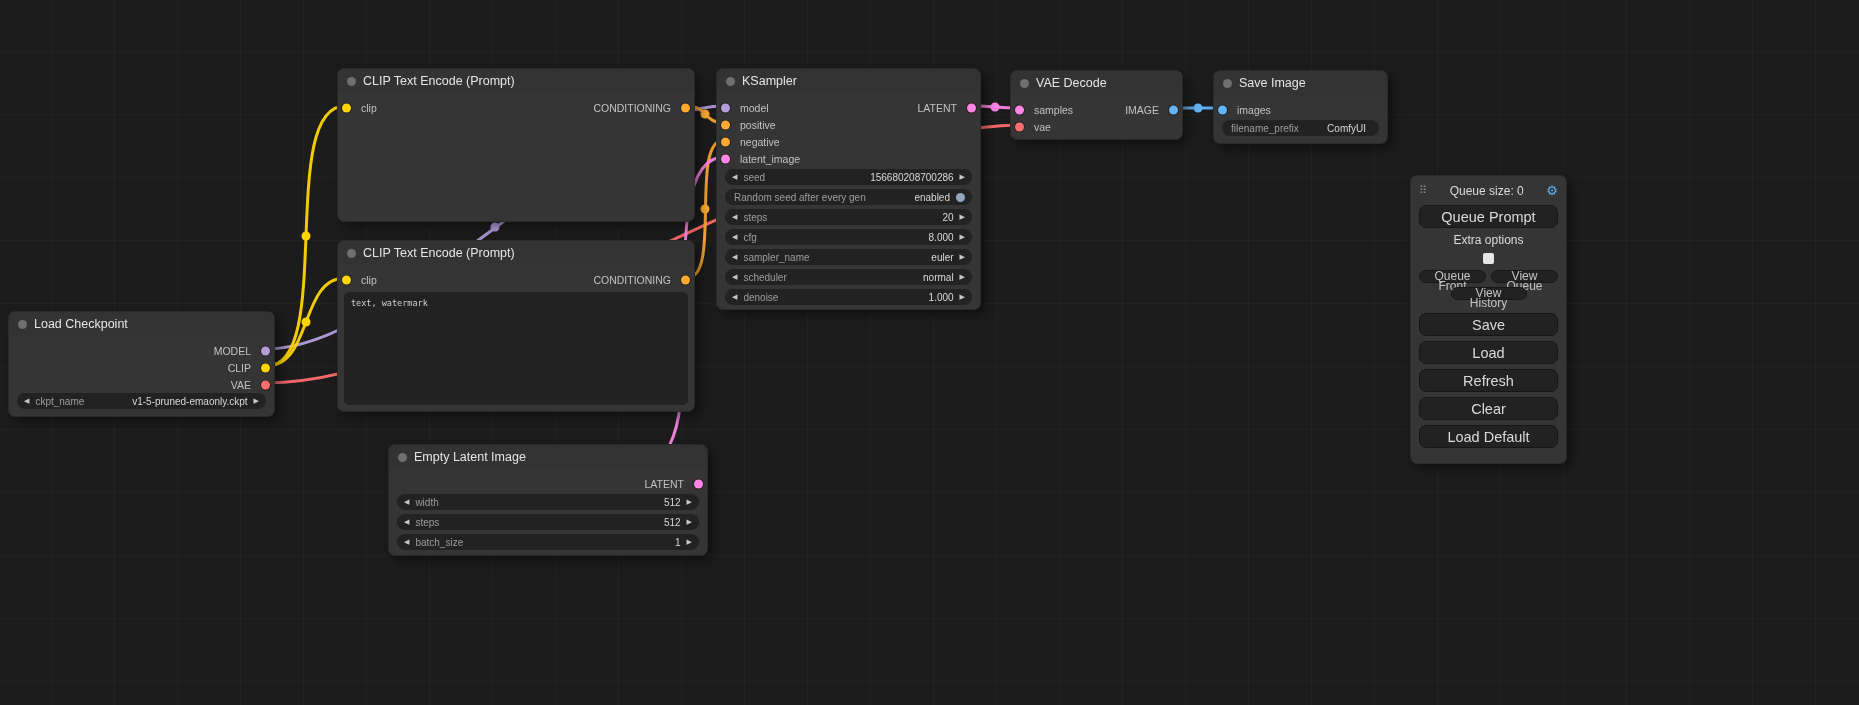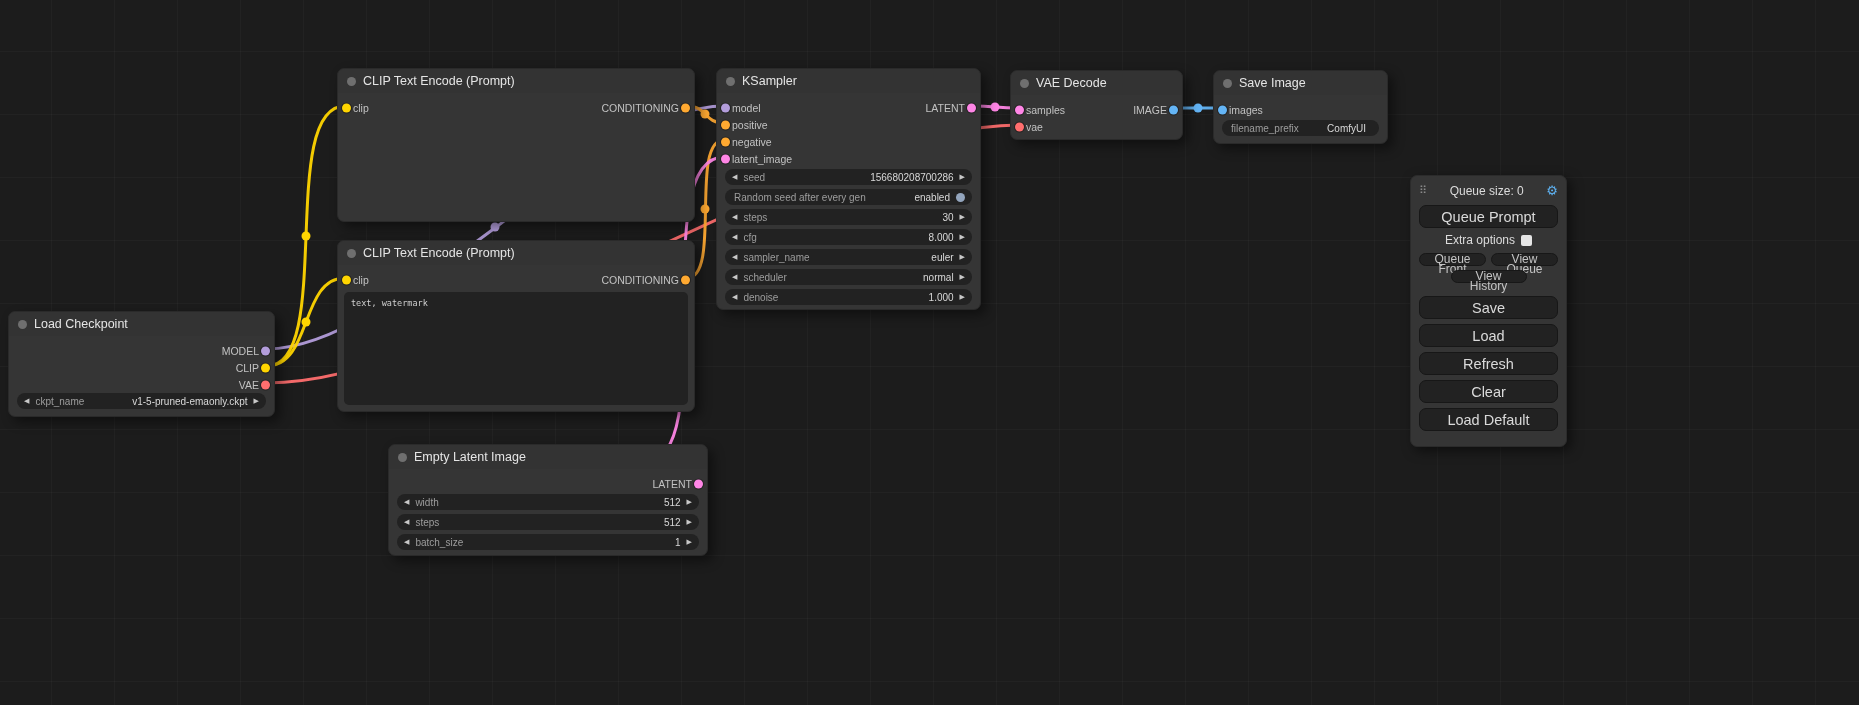--- a/index.html
+++ b/index.html
@@ -22,21 +22,21 @@
     border:1px solid #2a2a2a; border-radius:7px;
     box-shadow:5px 5px 12px rgba(0,0,0,.45); color:#bdbdbd;
   }
   .node-title {
     height:24px; display:flex; align-items:center; gap:7px; padding:0 9px;
     background:#333333; border-radius:7px 7px 0 0; font-size:12.5px; color:#e5e5e5;
   }
   .title-dot { width:9px; height:9px; border-radius:50%; background:#6f6f6f; flex:0 0 auto; }
   .node-body { padding-top:6px; }
 
-  .slot-row { position:relative; height:17px; display:flex; align-items:center; padding:0 15px; font-size:10.5px; color:#c2c2c2; }
+  .slot-row { position:relative; height:17px; display:flex; align-items:center; padding:0 23px; font-size:10.5px; color:#c2c2c2; }
   .slot-row .out-label { margin-left:auto; }
   .slot-row.out-only { justify-content:flex-end; }
   .slot-dot { position:absolute; top:50%; transform:translateY(-50%); width:9px; height:9px; border-radius:50%; box-shadow:0 0 0 1px rgba(0,0,0,.35); }
   .slot-dot.in { left:4px; }
   .slot-dot.out { right:4px; }
 
   .widget {
     height:16px; margin:0 8px 4px; background:#222222; border-radius:8px;
     display:flex; align-items:center; padding:0 7px; font-size:10px; white-space:nowrap; overflow:hidden;
   }
@@ -61,21 +61,21 @@
   .qp-header { display:flex; align-items:center; margin-bottom:7px; color:#dcdcdc; font-size:12px; }
   .drag-handle { color:#8a8a8a; font-size:11px; cursor:grab; }
   .qp-title { flex:1; text-align:center; }
   .gear { font-size:13px; cursor:pointer; }
   .btn {
     display:block; width:100%; height:23px; background:#222222; border:1px solid #171717;
     border-radius:7px; color:#dadada; font-family:inherit; font-size:14.5px;
     margin-bottom:5px; cursor:pointer;
   }
   .btn.gap { margin-top:13px; }
-  .qp-extra { display:flex; align-items:center; justify-content:center; gap:6px; color:#dcdcdc; font-size:12px; margin:3px 0 6px; }
+  .qp-extra { display:flex; align-items:center; justify-content:center; gap:6px; color:#dcdcdc; font-size:12px; margin:3px 0 6px;flex-direction:column; }
   .checkbox { width:11px; height:11px; background:#e6e6e6; border-radius:2px; cursor:pointer; }
   .qp-row { display:flex; gap:5px; margin-bottom:4px; }
   .qp-row.center { justify-content:center; }
   .pill {
     background:#222222; border:1px solid #171717; border-radius:9px; color:#c4c4c4;
     font-family:inherit; font-size:12px; height:13px; line-height:10px; padding:0 7px; flex:1; cursor:pointer;
   }
   .qp-row.center .pill { flex:0 0 auto; width:76px; }
 </style>
 </head>
@@ -226,21 +226,21 @@
         <span class="warrow">▶</span>
       </div>
       <div class="widget plain">
         <span class="wname">Random seed after every gen</span>
         <span class="wvalue">enabled</span>
         <span class="toggle-dot" style="background: rgb(147, 165, 189);"></span>
       </div>
       <div class="widget">
         <span class="warrow">◀</span>
         <span class="wname">steps</span>
-        <span class="wvalue">30</span>
+        <span class="wvalue">20</span>
         <span class="warrow">▶</span>
       </div>
       <div class="widget">
         <span class="warrow">◀</span>
         <span class="wname">cfg</span>
         <span class="wvalue">8.000</span>
         <span class="warrow">▶</span>
       </div>
       <div class="widget">
         <span class="warrow">◀</span>

